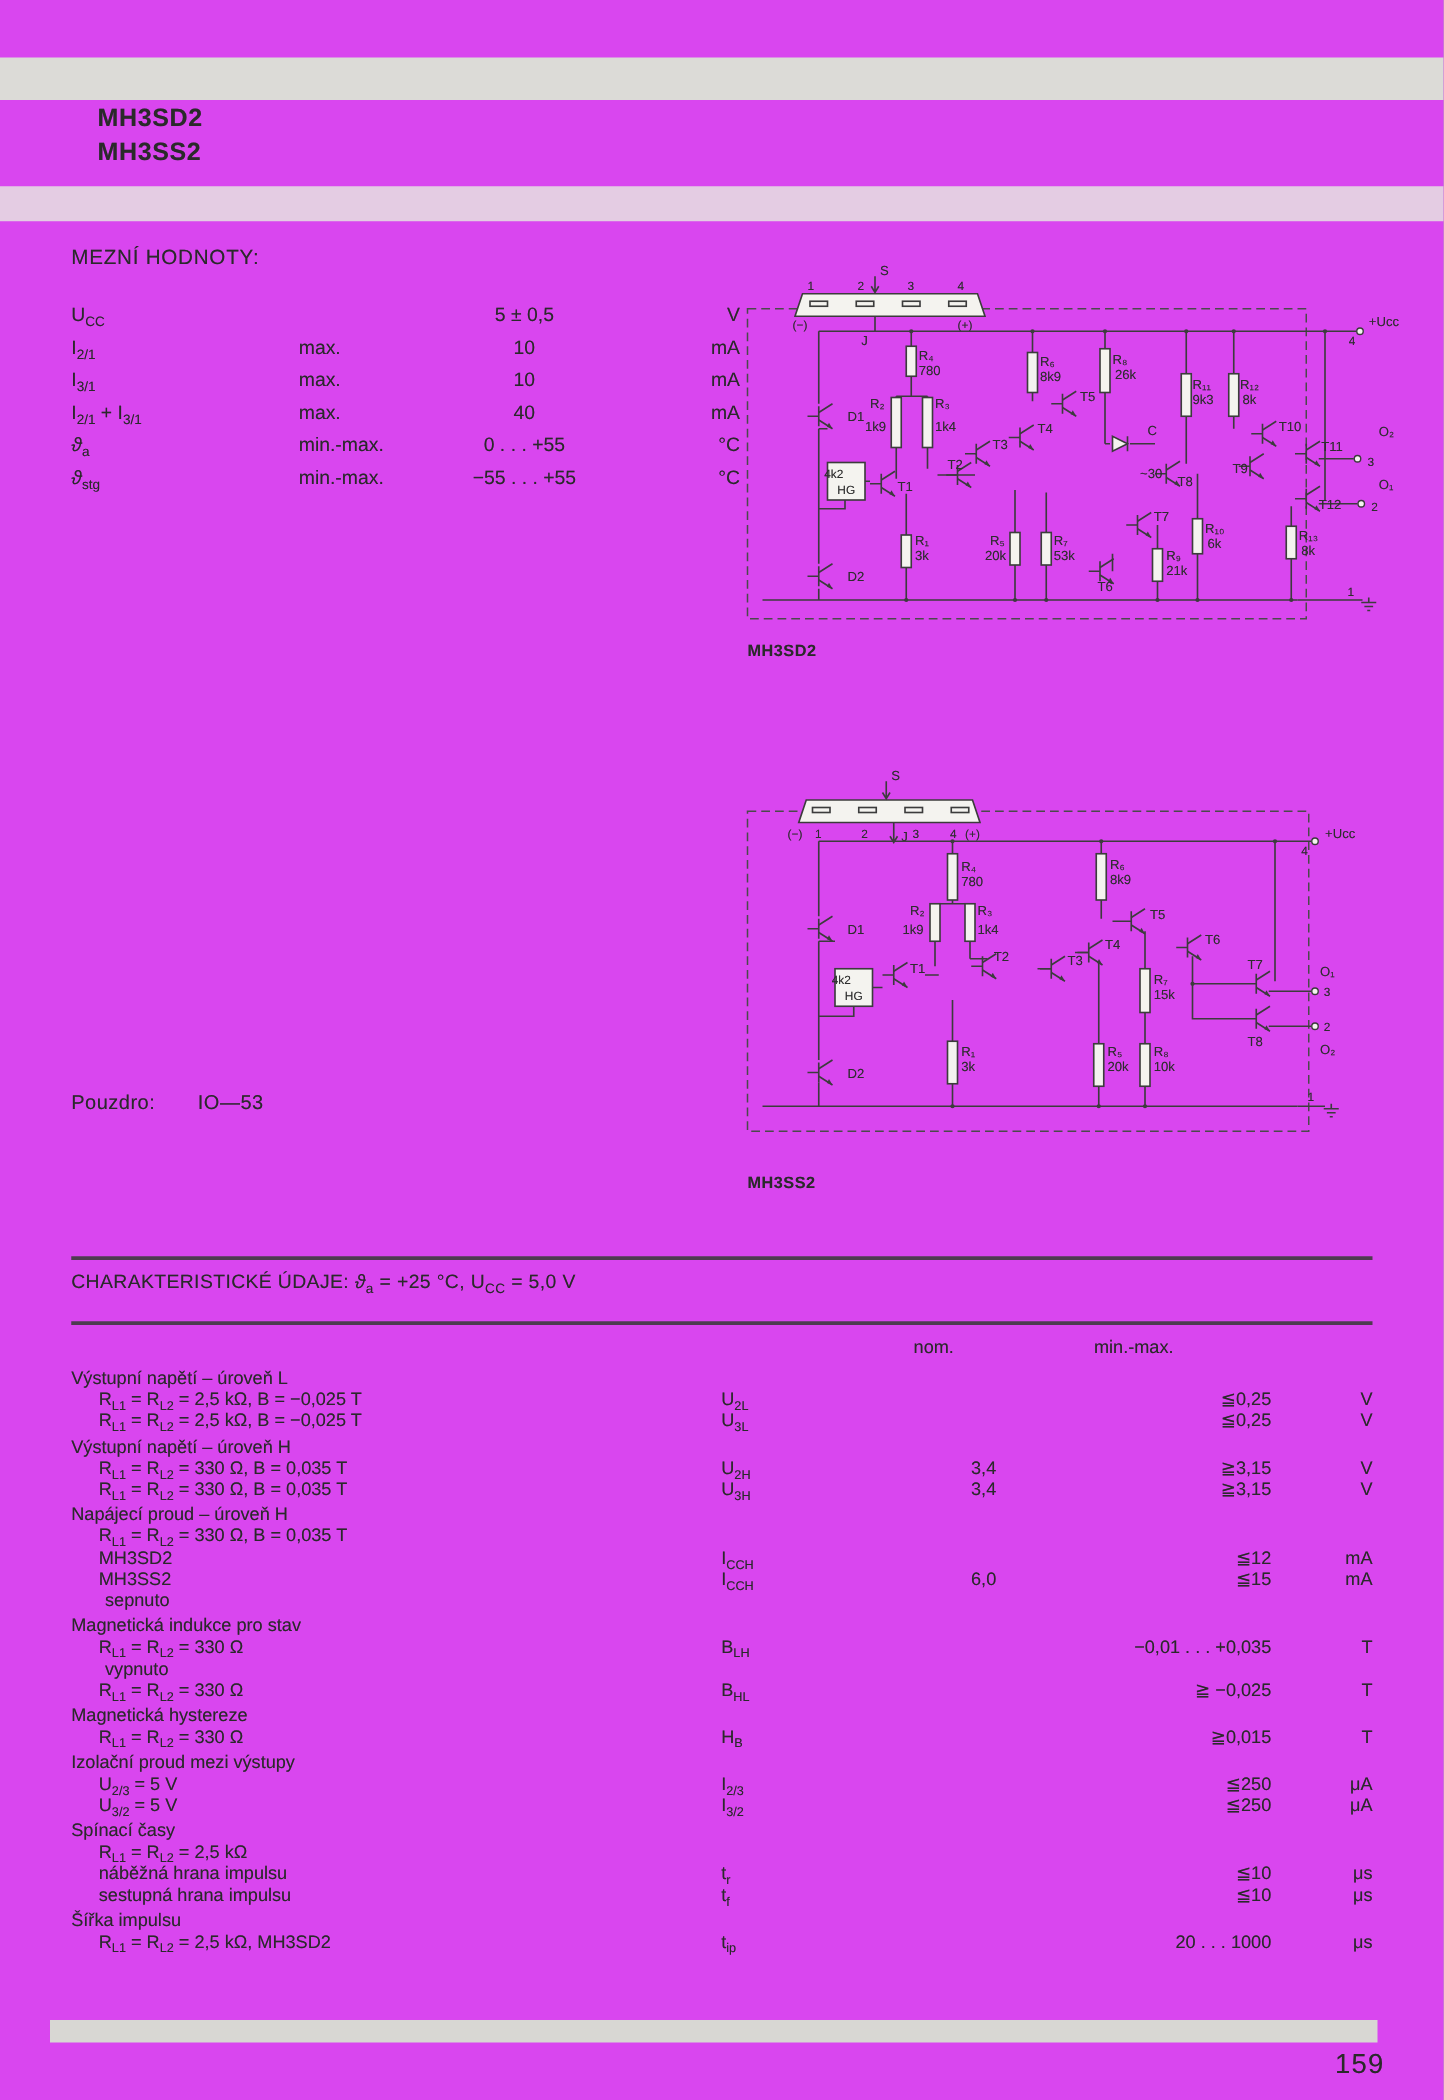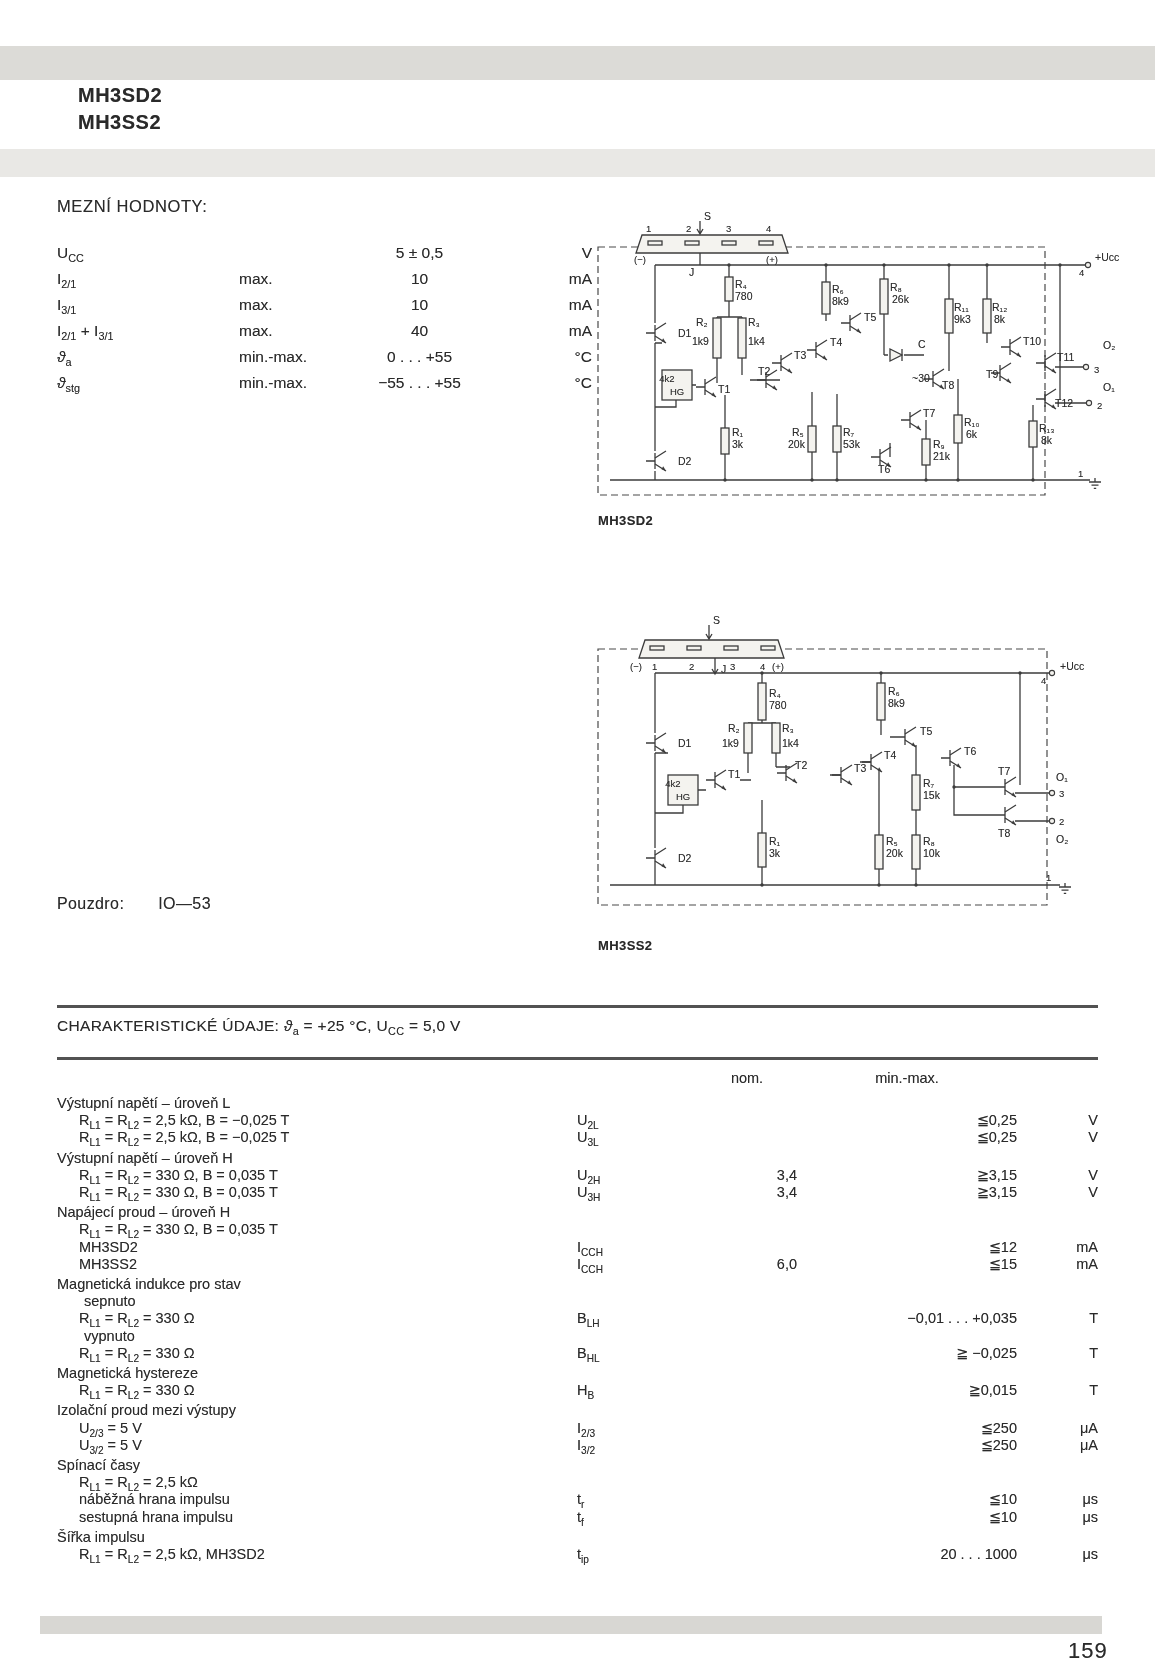--- a/index.html
+++ b/index.html
@@ -1,33 +1,33 @@
 <!DOCTYPE html>
 <html><head>
 <meta charset="utf-8">
 <style>
   html,body{margin:0;padding:0;background:#b8b6b2;}
   .page{position:relative;width:1155px;height:1680px;margin:0 auto;
-        background:#ffffff;overflow:hidden;color:#2a2a2a;
+        background:#d946ef;overflow:hidden;color:#2a2a2a;
         font-family:"Liberation Sans","DejaVu Sans",sans-serif;
         text-shadow:0 0 .5px rgba(30,30,30,.4);}
   .abs{position:absolute;}
   .band{position:absolute;left:0;width:1155px;}
   .b1{top:46px;height:34px;background:#dcdbd7;}
   .b2{top:149px;height:28px;background:#e5e4e0;opacity:.85;}
   .b3{top:1616px;left:40px;width:1062px;height:18px;background:#d8d7d3;}
   .partnos{left:78px;top:82px;font-size:20px;font-weight:bold;line-height:27px;letter-spacing:.5px;}
   .titles{left:300px;top:82px;width:800px;text-align:right;font-size:19.5px;font-weight:bold;line-height:28px;letter-spacing:.3px;}
   .h-limits{left:57px;top:197px;font-size:16.5px;letter-spacing:.6px;}
   .limits{left:57px;top:240px;width:540px;font-size:15.5px;}
   .lrow{display:grid;grid-template-columns:160px 120px 165px 90px;line-height:26px;align-items:baseline;}
   .lq{padding-left:22px;}
   .lv{text-align:center;}
   .lu{text-align:right;}
-  .pouzdro{left:57px;top:895px;font-size:16px;letter-spacing:.4px;}
+  .pouzdro{left:57px;top:874px;font-size:16px;letter-spacing:.4px;}
   .pouzdro span{margin-right:34px;}
   .cap{font-size:13px;font-weight:bold;letter-spacing:.4px;}
   .cap1{left:598px;top:513px;}
   .cap2{left:598px;top:938px;}
   .chart{left:57px;top:1005px;width:1041px;font-size:14.5px;}
   .rule{height:3px;background:#3a3a3a;opacity:.88;}
   .ct-title{padding:9px 0 22px 0;font-size:15.5px;letter-spacing:.3px;}
   .colheads{display:grid;grid-template-columns:520px 120px 100px 220px 81px;font-weight:normal;margin-top:10px;line-height:16px;}
   .colheads .cn,.colheads .cm{text-align:center;}
   .lines{margin-top:9px;}
@@ -414,34 +414,34 @@
           <span class="cm">≦12</span>
           <span class="cu">mA</span>
         </div>
       <div class="ln r">
           <span class="cd">MH3SS2</span>
           <span class="cs">I<sub>CCH</sub></span>
           <span class="cn">6,0</span>
           <span class="cm">≦15</span>
           <span class="cu">mA</span>
         </div>
-      <div class="ln g">
-          <span class="cd">Magnetická indukce pro stav</span>
-          <span class="cs"></span>
-          <span class="cn"></span>
-          <span class="cm"></span>
-          <span class="cu"></span>
-        </div>
       <div class="ln c">
           <span class="cd">sepnuto</span>
           <span class="cs"></span>
           <span class="cn"></span>
           <span class="cm"></span>
           <span class="cu"></span>
         </div>
+      <div class="ln g">
+          <span class="cd">Magnetická indukce pro stav</span>
+          <span class="cs"></span>
+          <span class="cn"></span>
+          <span class="cm"></span>
+          <span class="cu"></span>
+        </div>
       <div class="ln r">
           <span class="cd">R<sub>L1</sub> = R<sub>L2</sub> = 330 Ω</span>
           <span class="cs">B<sub>LH</sub></span>
           <span class="cn"></span>
           <span class="cm">−0,01 . . . +0,035</span>
           <span class="cu">T</span>
         </div>
       <div class="ln c">
           <span class="cd">vypnuto</span>
           <span class="cs"></span>

